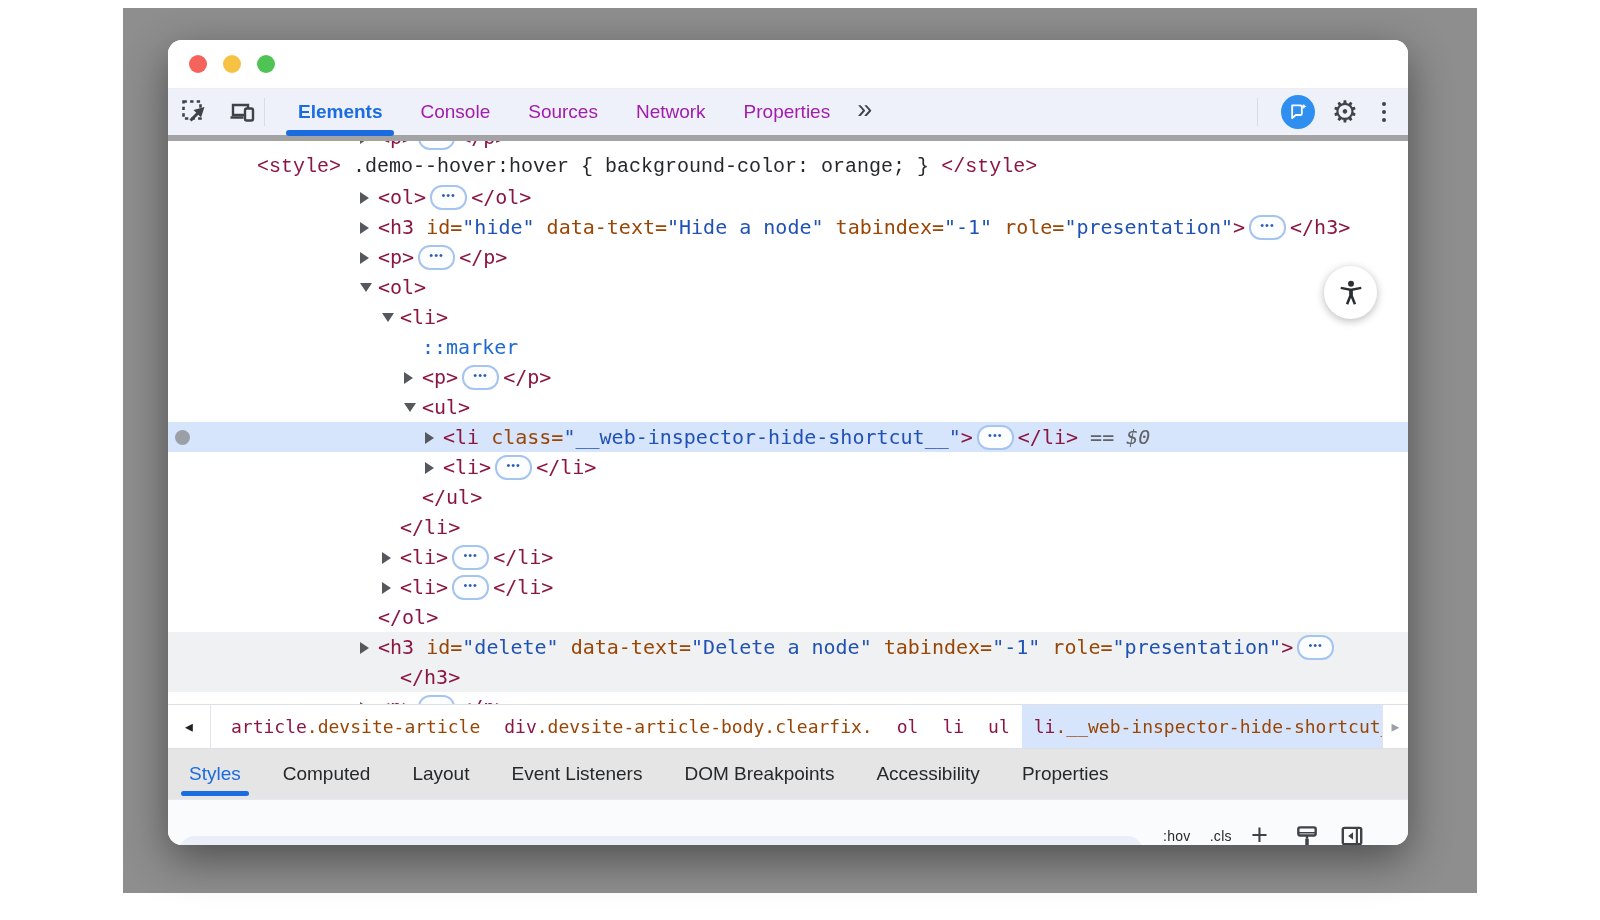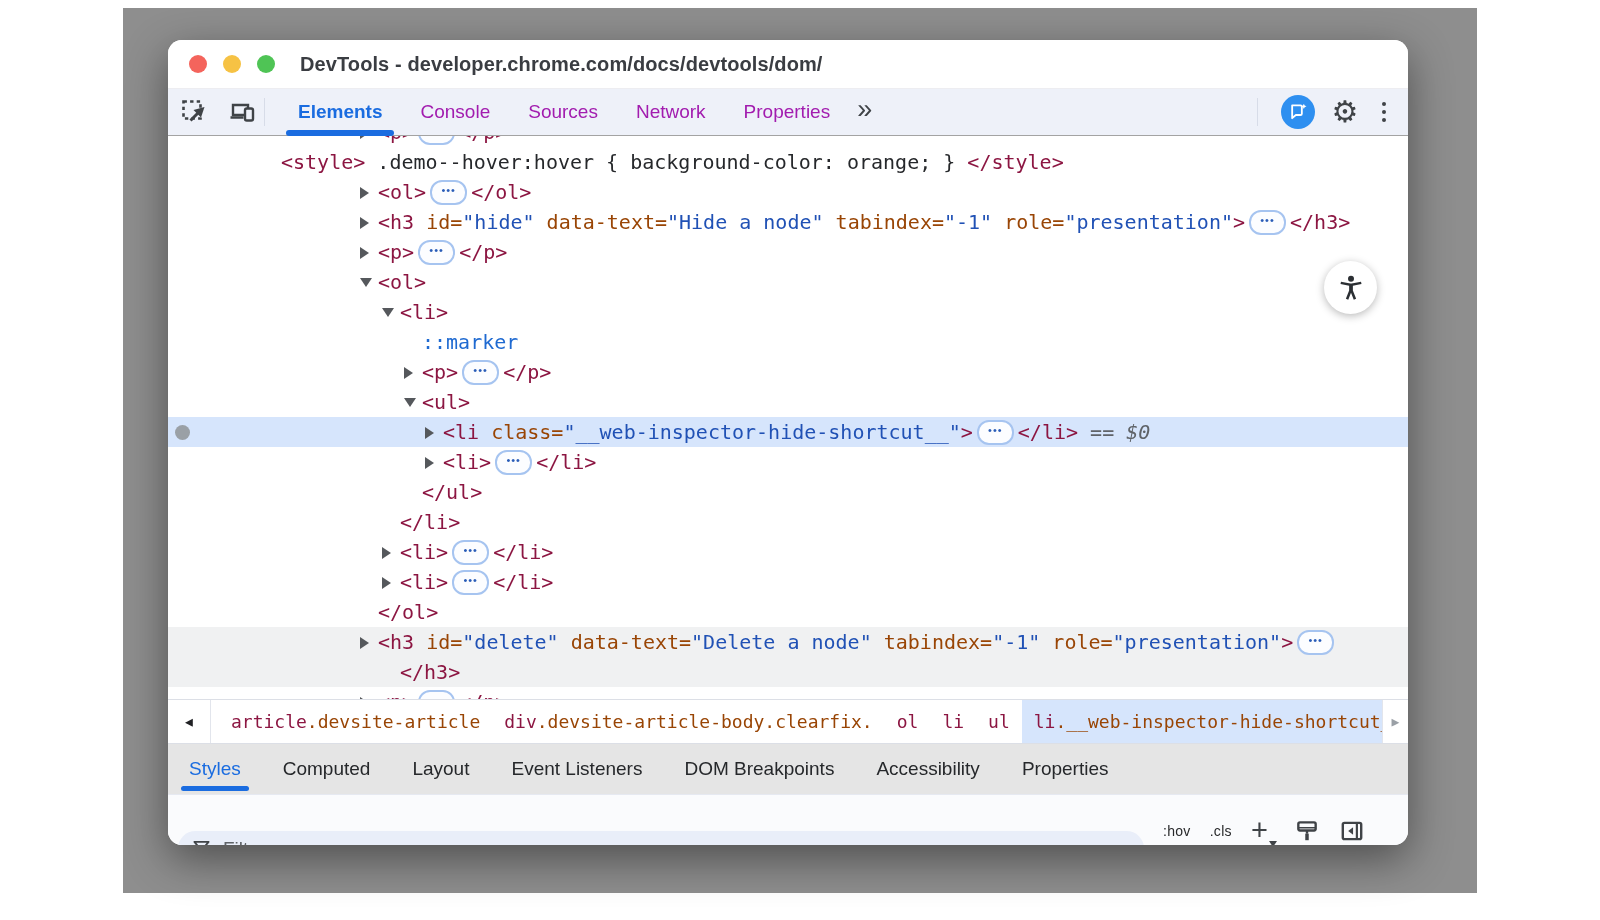--- a/index.html
+++ b/index.html
@@ -10,21 +10,21 @@
           border-radius:14px;box-shadow:0 14px 44px rgba(0,0,0,.45);overflow:hidden;
           display:flex;flex-direction:column;}
   
   .titlebar{height:48px;flex:none;background:#fff;border-bottom:1px solid #ededf1;
             display:flex;align-items:center;}
   .lights{display:flex;gap:16px;margin-left:21px;}
   .light{width:18px;height:18px;border-radius:50%;}
   .title{margin-left:25px;font-size:20px;font-weight:700;color:#3a3d42;letter-spacing:.1px;}
   
   .toolbar{height:46px;flex:none;background:#eef1f9;display:flex;align-items:center;
-           border-bottom:1px solid #a3a3a3;position:relative;}
+           border-bottom:6px solid #a3a3a3;position:relative;}
   .tb-icon{width:32px;height:32px;display:flex;align-items:center;justify-content:center;color:#3f4347;}
   .tb-sep{width:1px;height:28px;background:#d7dce8;margin:0 6px;}
   .main-tabs{display:flex;height:100%;margin-left:8px;}
   .main-tab{padding:0 19px;display:flex;align-items:center;font-size:19px;color:#a21caf;position:relative;cursor:default;}
   .main-tab.selected{color:#1a6ce0;font-weight:600;}
   .main-tab.selected::after{content:"";position:absolute;left:7px;right:7px;bottom:-1px;height:6px;
             border-radius:4px;background:#1a6ce0;}
   .more-tabs{font-size:27px;color:#3f4347;padding:0 8px;margin-top:-5px;}
   .tb-right{margin-left:auto;display:flex;align-items:center;gap:17px;margin-right:16px;}
   .ai-btn{width:34px;height:34px;border-radius:50%;background:#2e8ff0;display:flex;align-items:center;justify-content:center;}
@@ -93,21 +93,20 @@
 <div class="backdrop"></div>
 
 <div class="window">
 
   <div class="titlebar">
     <div class="lights">
       <span class="light" id="light-red" style="background: rgb(244, 100, 92);"></span>
       <span class="light" id="light-yellow" style="background: rgb(246, 194, 68);"></span>
       <span class="light" id="light-green" style="background: rgb(79, 196, 85);"></span>
     </div>
-    <span class="title">DevTools - developer.chrome.com/docs/devtools/dom/</span>
   </div>
 
   <div class="toolbar">
     <span class="tb-icon" style="margin-left:10px">
       <svg width="27" height="27" viewBox="0 0 27 27">
         <rect x="2.5" y="2.5" width="17" height="17" fill="none" stroke="#3f4347" stroke-width="2.6" stroke-dasharray="3.4 3.2"></rect>
         <line x1="9.5" y1="21.5" x2="18.5" y2="12.5" stroke="#3f4347" stroke-width="3"></line>
         <polygon points="23.5,8 12.5,11 20,18.5" fill="#3f4347"></polygon>
       </svg>
     </span>
@@ -139,21 +138,21 @@
       <span class="kebab">
           <i></i>
           <i></i>
           <i></i>
         </span>
     </div>
   </div>
 
   <div class="tree" id="dom-tree">
       <div class="tree-row clip-top" style="padding-left: 210px;"><span class="arrbox"><i class="arr right"></i></span><span class="t-tag">&lt;p&gt;</span><span class="pill">•••</span><span class="t-tag">&lt;/p&gt;</span></div>
-      <div class="tree-row" style="padding-left: 113px;"><span class="t-tag">&lt;style&gt;</span><span class="t-txt"> .demo--hover:hover { background-color: orange; } </span><span class="t-tag">&lt;/style&gt;</span></div>
+      <div class="tree-row" style="padding-left: 89px; font-family: Liberation Mono, monospace;"><span class="t-tag">&lt;style&gt;</span><span class="t-txt"> .demo--hover:hover { background-color: orange; } </span><span class="t-tag">&lt;/style&gt;</span></div>
       <div class="tree-row" style="padding-left: 210px;"><span class="arrbox"><i class="arr right"></i></span><span class="t-tag">&lt;ol&gt;</span><span class="pill">•••</span><span class="t-tag">&lt;/ol&gt;</span></div>
       <div class="tree-row" style="padding-left: 210px;"><span class="arrbox"><i class="arr right"></i></span><span class="t-tag">&lt;h3</span><span class="t-attr"> id=</span><span class="t-val">"hide"</span><span class="t-attr"> data-text=</span><span class="t-val">"Hide a node"</span><span class="t-attr"> tabindex=</span><span class="t-val">"-1"</span><span class="t-attr"> role=</span><span class="t-val">"presentation"</span><span class="t-tag">&gt;</span><span class="pill">•••</span><span class="t-tag">&lt;/h3&gt;</span></div>
       <div class="tree-row" style="padding-left: 210px;"><span class="arrbox"><i class="arr right"></i></span><span class="t-tag">&lt;p&gt;</span><span class="pill">•••</span><span class="t-tag">&lt;/p&gt;</span></div>
       <div class="tree-row" style="padding-left: 210px;"><span class="arrbox"><i class="arr down"></i></span><span class="t-tag">&lt;ol&gt;</span></div>
       <div class="tree-row" style="padding-left: 232px;"><span class="arrbox"><i class="arr down"></i></span><span class="t-tag">&lt;li&gt;</span></div>
       <div class="tree-row" style="padding-left: 254px;"><span class="t-pseudo">::marker</span></div>
       <div class="tree-row" style="padding-left: 254px;"><span class="arrbox"><i class="arr right"></i></span><span class="t-tag">&lt;p&gt;</span><span class="pill">•••</span><span class="t-tag">&lt;/p&gt;</span></div>
       <div class="tree-row" style="padding-left: 254px;"><span class="arrbox"><i class="arr down"></i></span><span class="t-tag">&lt;ul&gt;</span></div>
       <div class="tree-row sel" style="padding-left: 275px;"><span class="bp-dot"></span><span class="arrbox"><i class="arr right"></i></span><span class="t-tag">&lt;li</span><span class="t-attr"> class=</span><span class="t-val">"__web-inspector-hide-shortcut__"</span><span class="t-tag">&gt;</span><span class="pill">•••</span><span class="t-tag">&lt;/li&gt;</span><span class="t-eq"> == </span><span class="t-dollar">$0</span></div>
       <div class="tree-row" style="padding-left: 275px;"><span class="arrbox"><i class="arr right"></i></span><span class="t-tag">&lt;li&gt;</span><span class="pill">•••</span><span class="t-tag">&lt;/li&gt;</span></div>

